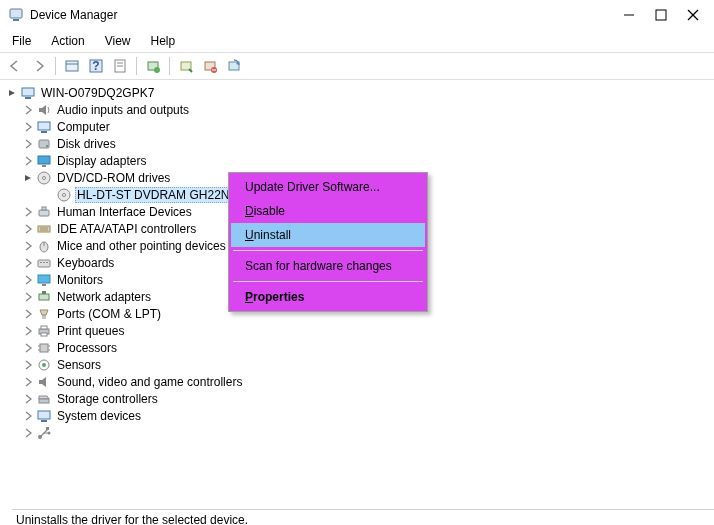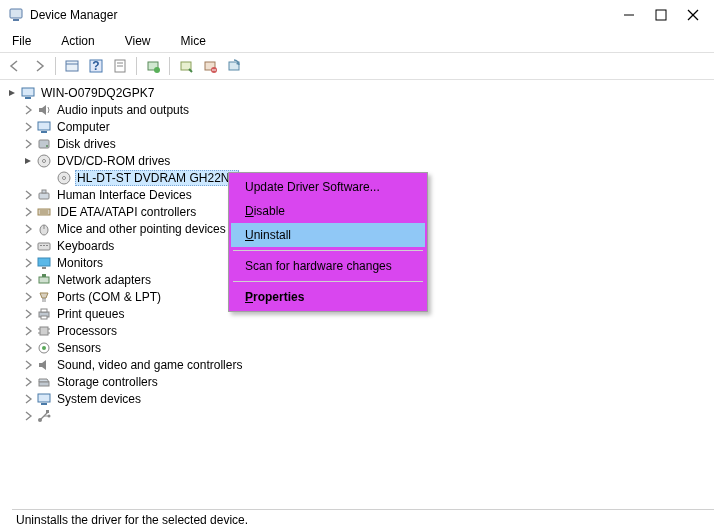--- a/index.html
+++ b/index.html
@@ -39,21 +39,21 @@
     .win-btn {
       width: 14px;
       height: 14px;
       display: inline-flex;
       align-items: center;
       justify-content: center;
       cursor: pointer;
     }
     .menubar {
       display: flex;
-      gap: 14px;
+      gap: 4px;
       padding: 2px 4px;
       height: 22px;
       align-items: center;
     }
     .menubar span {
       padding: 2px 8px;
       cursor: pointer;
     }
     .toolbar {
       display: flex;
@@ -187,21 +187,21 @@
           <line x1="11" y1="1" x2="1" y2="11" stroke="#000" stroke-width="1.3"></line>
         </svg>
     </span>
   </div>
 </div>
 
 <div class="menubar">
   <span>File</span>
   <span>Action</span>
   <span>View</span>
-  <span>Mice</span>
+  <span>Help</span>
 </div>
 
 <div class="toolbar">
   <span class="tb-btn">
     <svg width="16" height="16">
         <path d="M10 3 L4 8 L10 13" fill="none" stroke="#888" stroke-width="1.5"></path>
       </svg>
   </span>
   <span class="tb-btn">
     <svg width="16" height="16">
@@ -307,20 +307,34 @@
           <path d="M3 1 L8 5 L3 9" fill="none" stroke="#888" stroke-width="1.3"></path>
         </svg>
       </span>
     <span class="icon">
         <svg width="16" height="16">
           <rect x="3" y="4" width="10" height="8" rx="1" fill="#c0c8d0" stroke="#888"></rect>
           <circle cx="11" cy="10" r="1" fill="#5a8a5a"></circle>
         </svg>
       </span>
     <span class="label">Disk drives</span>
+  </div>
+  <div class="node indent-1">
+    <span class="expander">
+        <svg width="10" height="10">
+          <path d="M3 1 L8 5 L3 9" fill="none" stroke="#888" stroke-width="1.3"></path>
+        </svg>
+      </span>
+    <span class="icon">
+        <svg width="16" height="16">
+          <rect x="2" y="3" width="12" height="8" fill="#4aa8d8" stroke="#2a7aa8"></rect>
+          <rect x="6" y="12" width="4" height="2" fill="#888"></rect>
+        </svg>
+      </span>
+    <span class="label">Display adapters</span>
   </div>
   <div class="node indent-1">
     <span class="expander">
         <svg width="10" height="10">
           <path d="M2 2 L8 5 L2 8 Z" fill="#555"></path>
         </svg>
       </span>
     <span class="icon">
         <svg width="16" height="16">
           <circle cx="8" cy="8" r="6" fill="#e8e8e8" stroke="#888"></circle>

